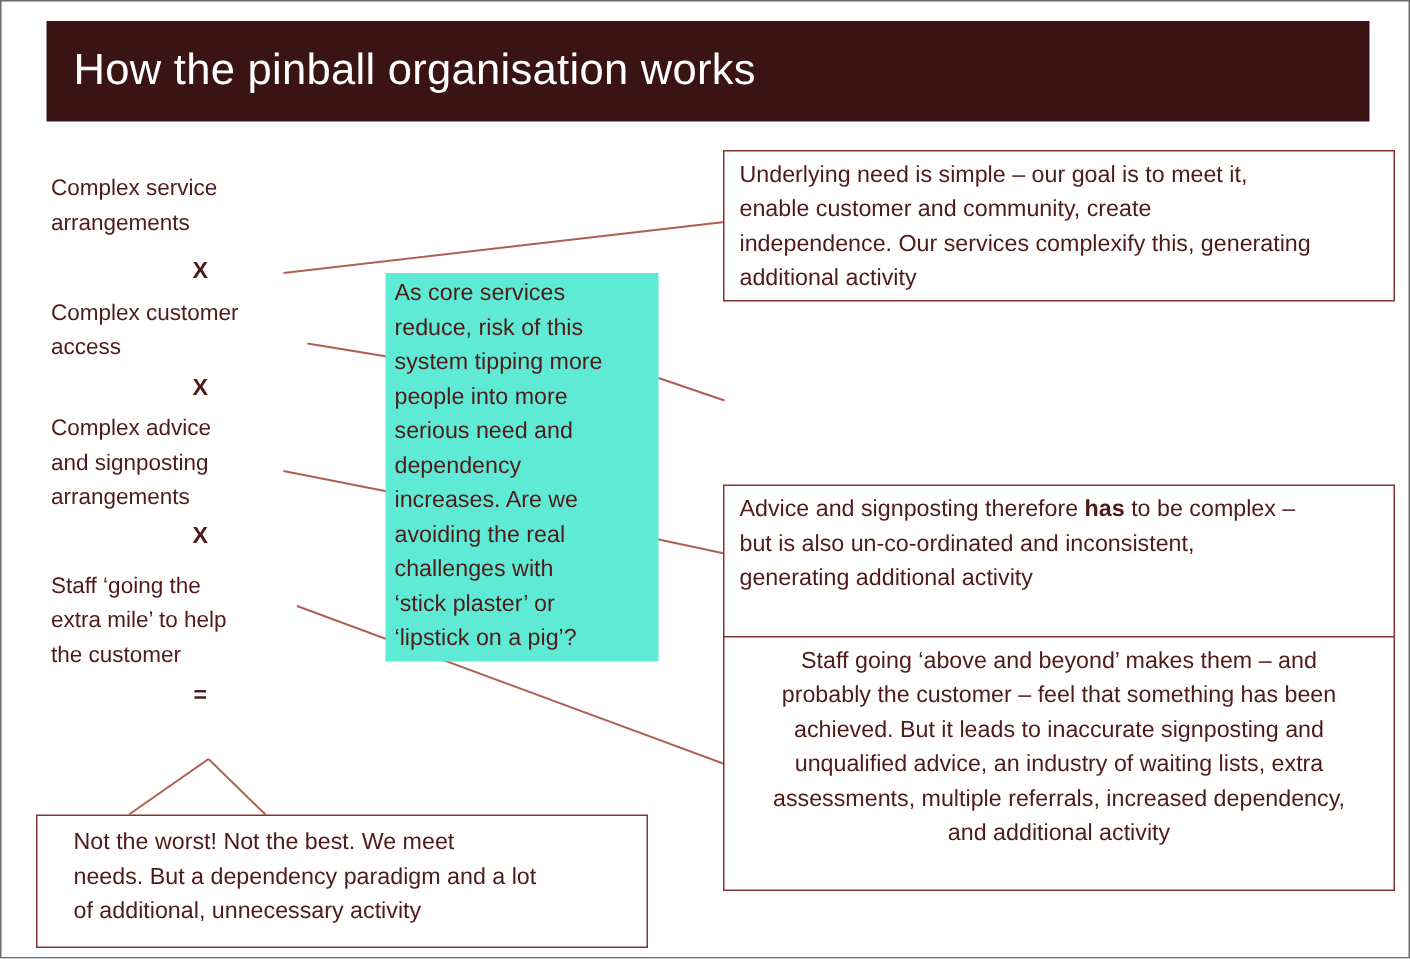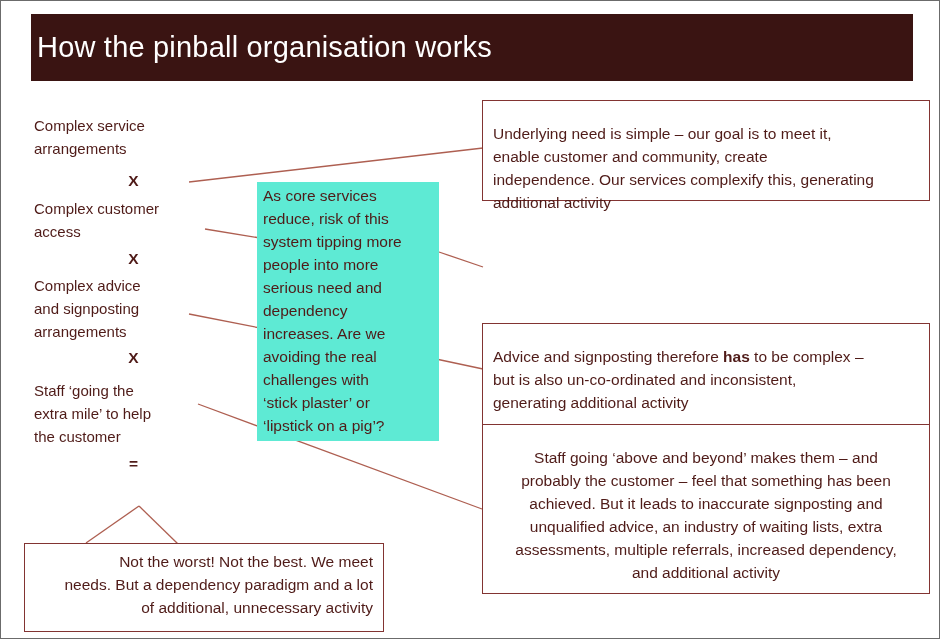--- a/index.html
+++ b/index.html
@@ -14,21 +14,21 @@
     color:#4f1b18;
   }
   #titlebar{
     position:absolute;left:30px;top:13px;width:882px;height:67px;
     background:#3a1412;
     display:flex;align-items:center;
     z-index:2;
   }
   #titlebar .title{
     color:#ffffff;font-size:29px;letter-spacing:0.2px;
-    padding-left:6px;white-space:nowrap;
+    padding-left:18px;white-space:nowrap;
   }
   .lefttext{
     position:absolute;left:33px;width:190px;
     font-size:15px;line-height:23px;
     white-space:pre-line;z-index:2;
   }
   .xmark{
     position:absolute;left:30px;width:205px;text-align:center;
     font-size:15.5px;font-weight:bold;line-height:16px;z-index:2;
   }
@@ -38,36 +38,36 @@
     background:#5eead4;
     padding:2px 0 4px 6px;
     font-size:15.5px;line-height:23px;
     white-space:pre-line;z-index:2;
   }
   .callout{
     position:absolute;left:481px;width:448px;
     box-sizing:border-box;
     background:#ffffff;
     border:1px solid #823432;
-    padding:21px 10px;
+    padding:4px 10px;
     font-size:15.5px;line-height:23px;
     white-space:pre-line;z-index:2;
   }
   #callout-1{top:99px;height:101px;}
   #callout-2{top:221px;height:78px;}
   #callout-3{top:322px;height:107px;}
   #callout-4{top:423px;height:170px;text-align:center;}
   #footerbox{
-    position:absolute;left:23px;top:542px;width:360px;height:89px;
+    position:absolute;left:23px;top:542px;width:408px;height:89px;
     box-sizing:border-box;
     background:#ffffff;
     border:1px solid #823432;
-    padding:6px 10px;
+    padding:6px 24px;
     font-size:15.5px;line-height:23px;
-    white-space:pre-line;z-index:2;text-align:right;
+    white-space:pre-line;z-index:2;
   }
   #connectors{
     position:absolute;left:0;top:0;width:940px;height:639px;
     z-index:1;pointer-events:none;
   }
   #connectors line{stroke:#ae5f51;stroke-width:1.3;}
 </style>
 </head>
 <body>
 

